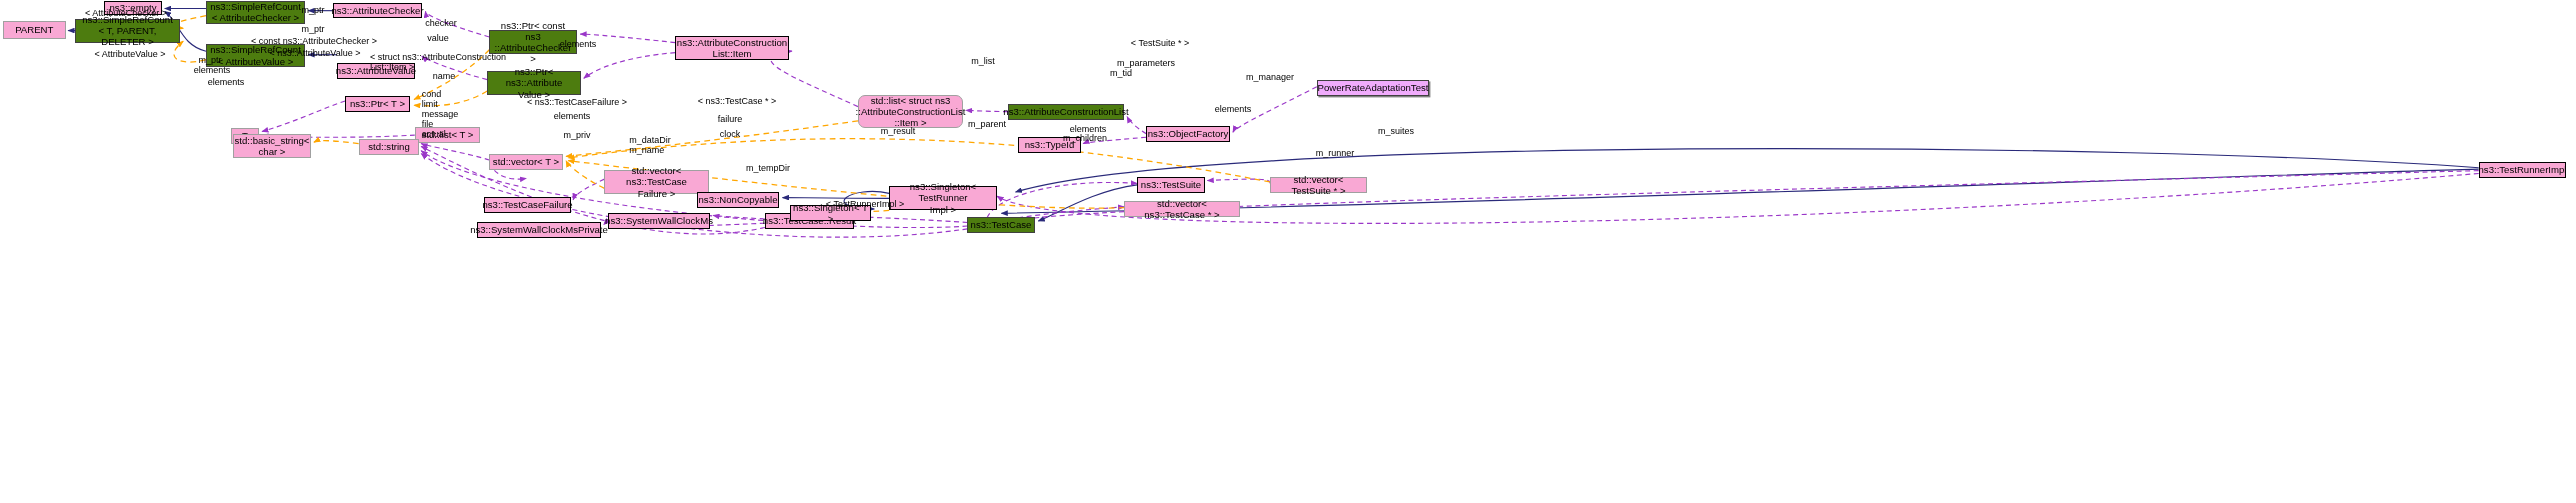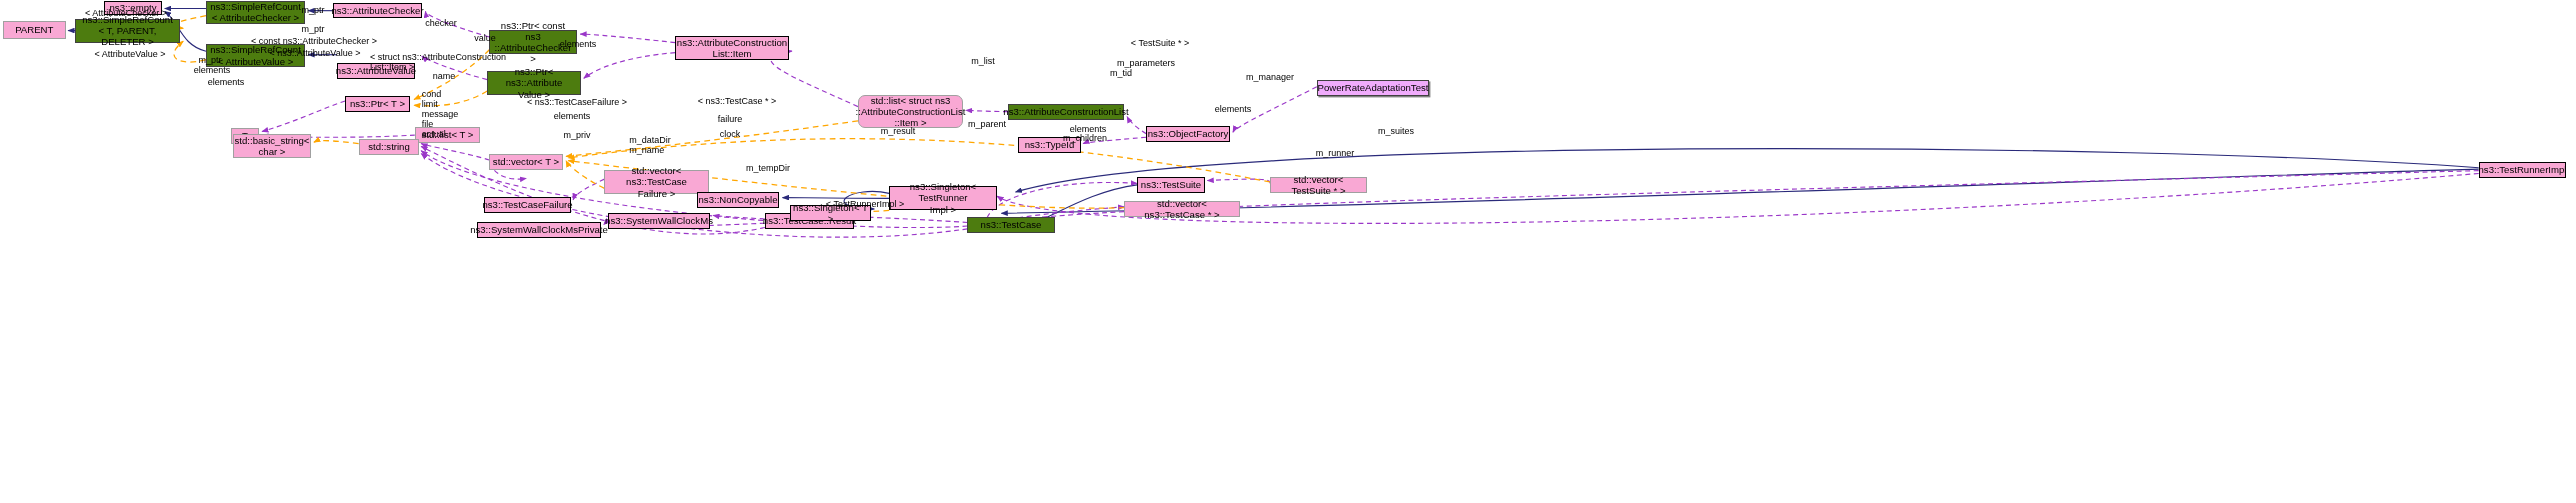--- a/index.html
+++ b/index.html
@@ -127,41 +127,41 @@
       <div class="node n-plain" style="left: 1018px; top: 137px; width: 63px; height: 15.6px;">ns3::TypeId</div>
       <div class="node n-plain" style="left: 1146px; top: 126px; width: 84px; height: 15.6px;">ns3::ObjectFactory</div>
       <div class="node n-focus" style="left: 1317px; top: 80px; width: 112px; height: 15.6px;">PowerRateAdaptationTest</div>
       <div class="node n-grey" style="left: 489px; top: 154px; width: 74px; height: 15.6px;">std::vector&lt; T &gt;</div>
       <div class="node n-grey" style="left: 604px; top: 170px; width: 105px; height: 24px;">std::vector&lt; ns3::TestCase
 Failure &gt;</div>
       <div class="node n-plain" style="left: 484px; top: 197px; width: 87px; height: 15.6px;">ns3::TestCaseFailure</div>
       <div class="node n-plain" style="left: 608px; top: 213px; width: 102px; height: 15.6px;">ns3::SystemWallClockMs</div>
       <div class="node n-plain" style="left: 477px; top: 222px; width: 124px; height: 15.6px;">ns3::SystemWallClockMsPrivate</div>
       <div class="node n-plain" style="left: 765px; top: 213px; width: 89px; height: 15.6px;">ns3::TestCase::Result</div>
-      <div class="node n-thick" style="left: 967px; top: 217px; width: 88px; height: 15.6px;">ns3::TestCase</div>
+      <div class="node n-thick" style="left: 967px; top: 217px; width: 68px; height: 15.6px;">ns3::TestCase</div>
       <div class="node n-plain" style="left: 1137px; top: 177px; width: 68px; height: 15.6px;">ns3::TestSuite</div>
       <div class="node n-grey" style="left: 1270px; top: 177px; width: 97px; height: 15.6px;">std::vector&lt; TestSuite * &gt;</div>
       <div class="node n-grey" style="left: 1124px; top: 201px; width: 116px; height: 15.6px;">std::vector&lt; ns3::TestCase * &gt;</div>
       <div class="node n-grey" style="left: 233px; top: 134px; width: 78px; height: 24px;">std::basic_string&lt;
 char &gt;</div>
       <div class="node n-grey" style="left: 359px; top: 139px; width: 60px; height: 15.6px;">std::string</div>
       <div class="node n-plain" style="left: 2479px; top: 162px; width: 87px; height: 15.6px;">ns3::TestRunnerImpl</div>
       <div class="node n-plain" style="left: 889px; top: 186px; width: 108px; height: 24px;">ns3::Singleton&lt; TestRunner
 Impl &gt;</div>
       <div class="node n-plain" style="left: 697px; top: 192px; width: 82px; height: 15.6px;">ns3::NonCopyable</div>
       <div class="node n-plain" style="left: 790px; top: 205px; width: 81px; height: 15.6px;">ns3::Singleton&lt; T &gt;</div>
     </div>
   <div id="labels-layer">
       <div class="elabel" style="left: 126px; top: 12.8px;">&lt; AttributeChecker &gt;</div>
       <div class="elabel" style="left: 130px; top: 54px;">&lt; AttributeValue &gt;</div>
       <div class="elabel" style="left: 313px; top: 10px;">m_ptr</div>
       <div class="elabel" style="left: 313px; top: 29px;">m_ptr</div>
       <div class="elabel" style="left: 314px; top: 41px;">&lt; const ns3::AttributeChecker &gt;</div>
       <div class="elabel" style="left: 441px; top: 23.4px;">checker</div>
-      <div class="elabel" style="left: 438px; top: 38px; margin-left: 47px;">value</div>
+      <div class="elabel" style="left: 438px; top: 38px;">value</div>
       <div class="elabel" style="left: 315px; top: 53px;">&lt; ns3::AttributeValue &gt;</div>
       <div class="elabel" style="left: 210px; top: 60px;">m_ptr</div>
       <div class="elabel" style="left: 212px; top: 70px;">elements</div>
       <div class="elabel" style="left: 226px; top: 82px;">elements</div>
       <div class="elabel multi" style="left: 438px; top: 63px;">&lt; struct ns3::AttributeConstruction
 List::Item &gt;</div>
       <div class="elabel" style="left: 444px; top: 76px;">name</div>
       <div class="elabel" style="left: 578px; top: 44px;">elements</div>
       <div class="elabel" style="left: 983px; top: 61px;">m_list</div>
       <div class="elabel" style="left: 1146px; top: 63px;">m_parameters</div>

